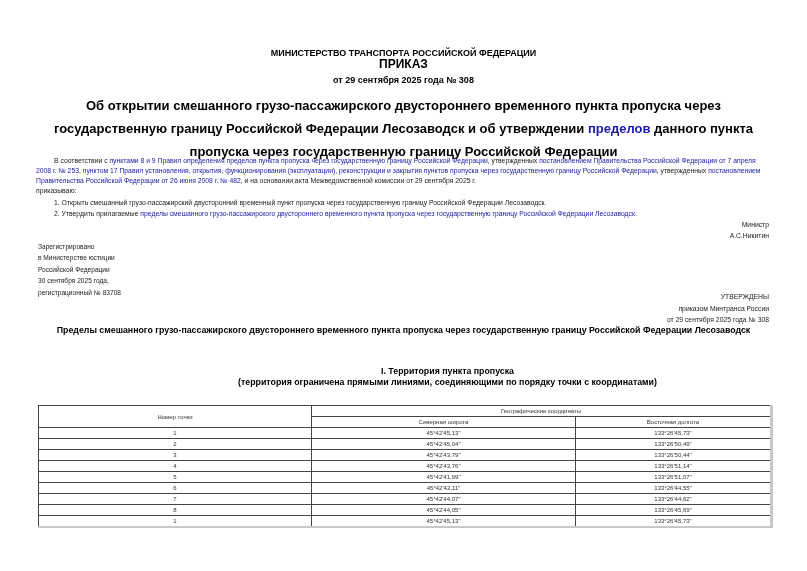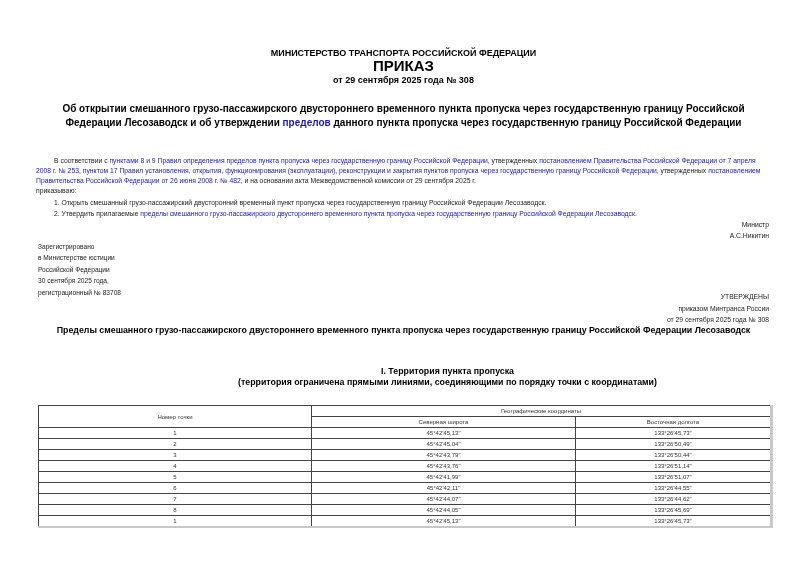--- a/index.html
+++ b/index.html
@@ -2,23 +2,23 @@
 <html><head>
 <meta charset="utf-8">
 <style>
   html, body { margin:0; padding:0; background:#ffffff; }
   body { width:807px; height:571px; overflow:hidden; position:relative;
          font-family:"Liberation Sans", sans-serif; color:#000; }
   .page { position:absolute; left:0; top:0; width:807px; height:571px; }
   .center { position:absolute; left:0; width:807px; text-align:center; }
   .link { color:#1a1aa6; }
   .hdr1 { top:37px; font-size:9px; font-weight:bold;margin-top:11px; }
-  .hdr2 { top:57px; font-size:15px; font-weight:bold;text-align:center; }
+  .hdr2 { top:57px; font-size:12px; font-weight:bold;text-align:center; }
   .hdr3 { top:75px; font-size:9px; font-weight:bold; }
-  .title { top:102px; font-size:10px; font-weight:bold; line-height:14px; padding:0 34px; box-sizing:border-box; }
+  .title { top:94px; font-size:13px; font-weight:bold; line-height:23px; padding:0 34px; box-sizing:border-box; }
   .para { position:absolute; left:36px; width:736px; top:156px; font-size:6.8px; line-height:9.8px; color:#222; text-indent:18px; }
   .plain { position:absolute; font-size:6.8px; color:#222; line-height:10px; }
   .right { position:absolute; right:38px; text-align:right; font-size:6.8px; color:#222; line-height:10px; }
   .reg { position:absolute; left:38px; top:241px; font-size:6.6px; color:#222; line-height:11.4px; }
   .limits-title { top:325px; font-size:8.8px; font-weight:bold; }
   .sec { top:366px; font-size:8.8px; font-weight:bold; line-height:10.5px;margin-left:44px; }
   table.coords { position:absolute; left:38px; top:405px; width:732px; border-collapse:collapse;
                  font-size:6px; color:#333; table-layout:fixed; }
   table.coords td, table.coords th { border:1px solid #444; text-align:center; font-weight:normal;
                  height:10px; padding:0; line-height:10px; }

